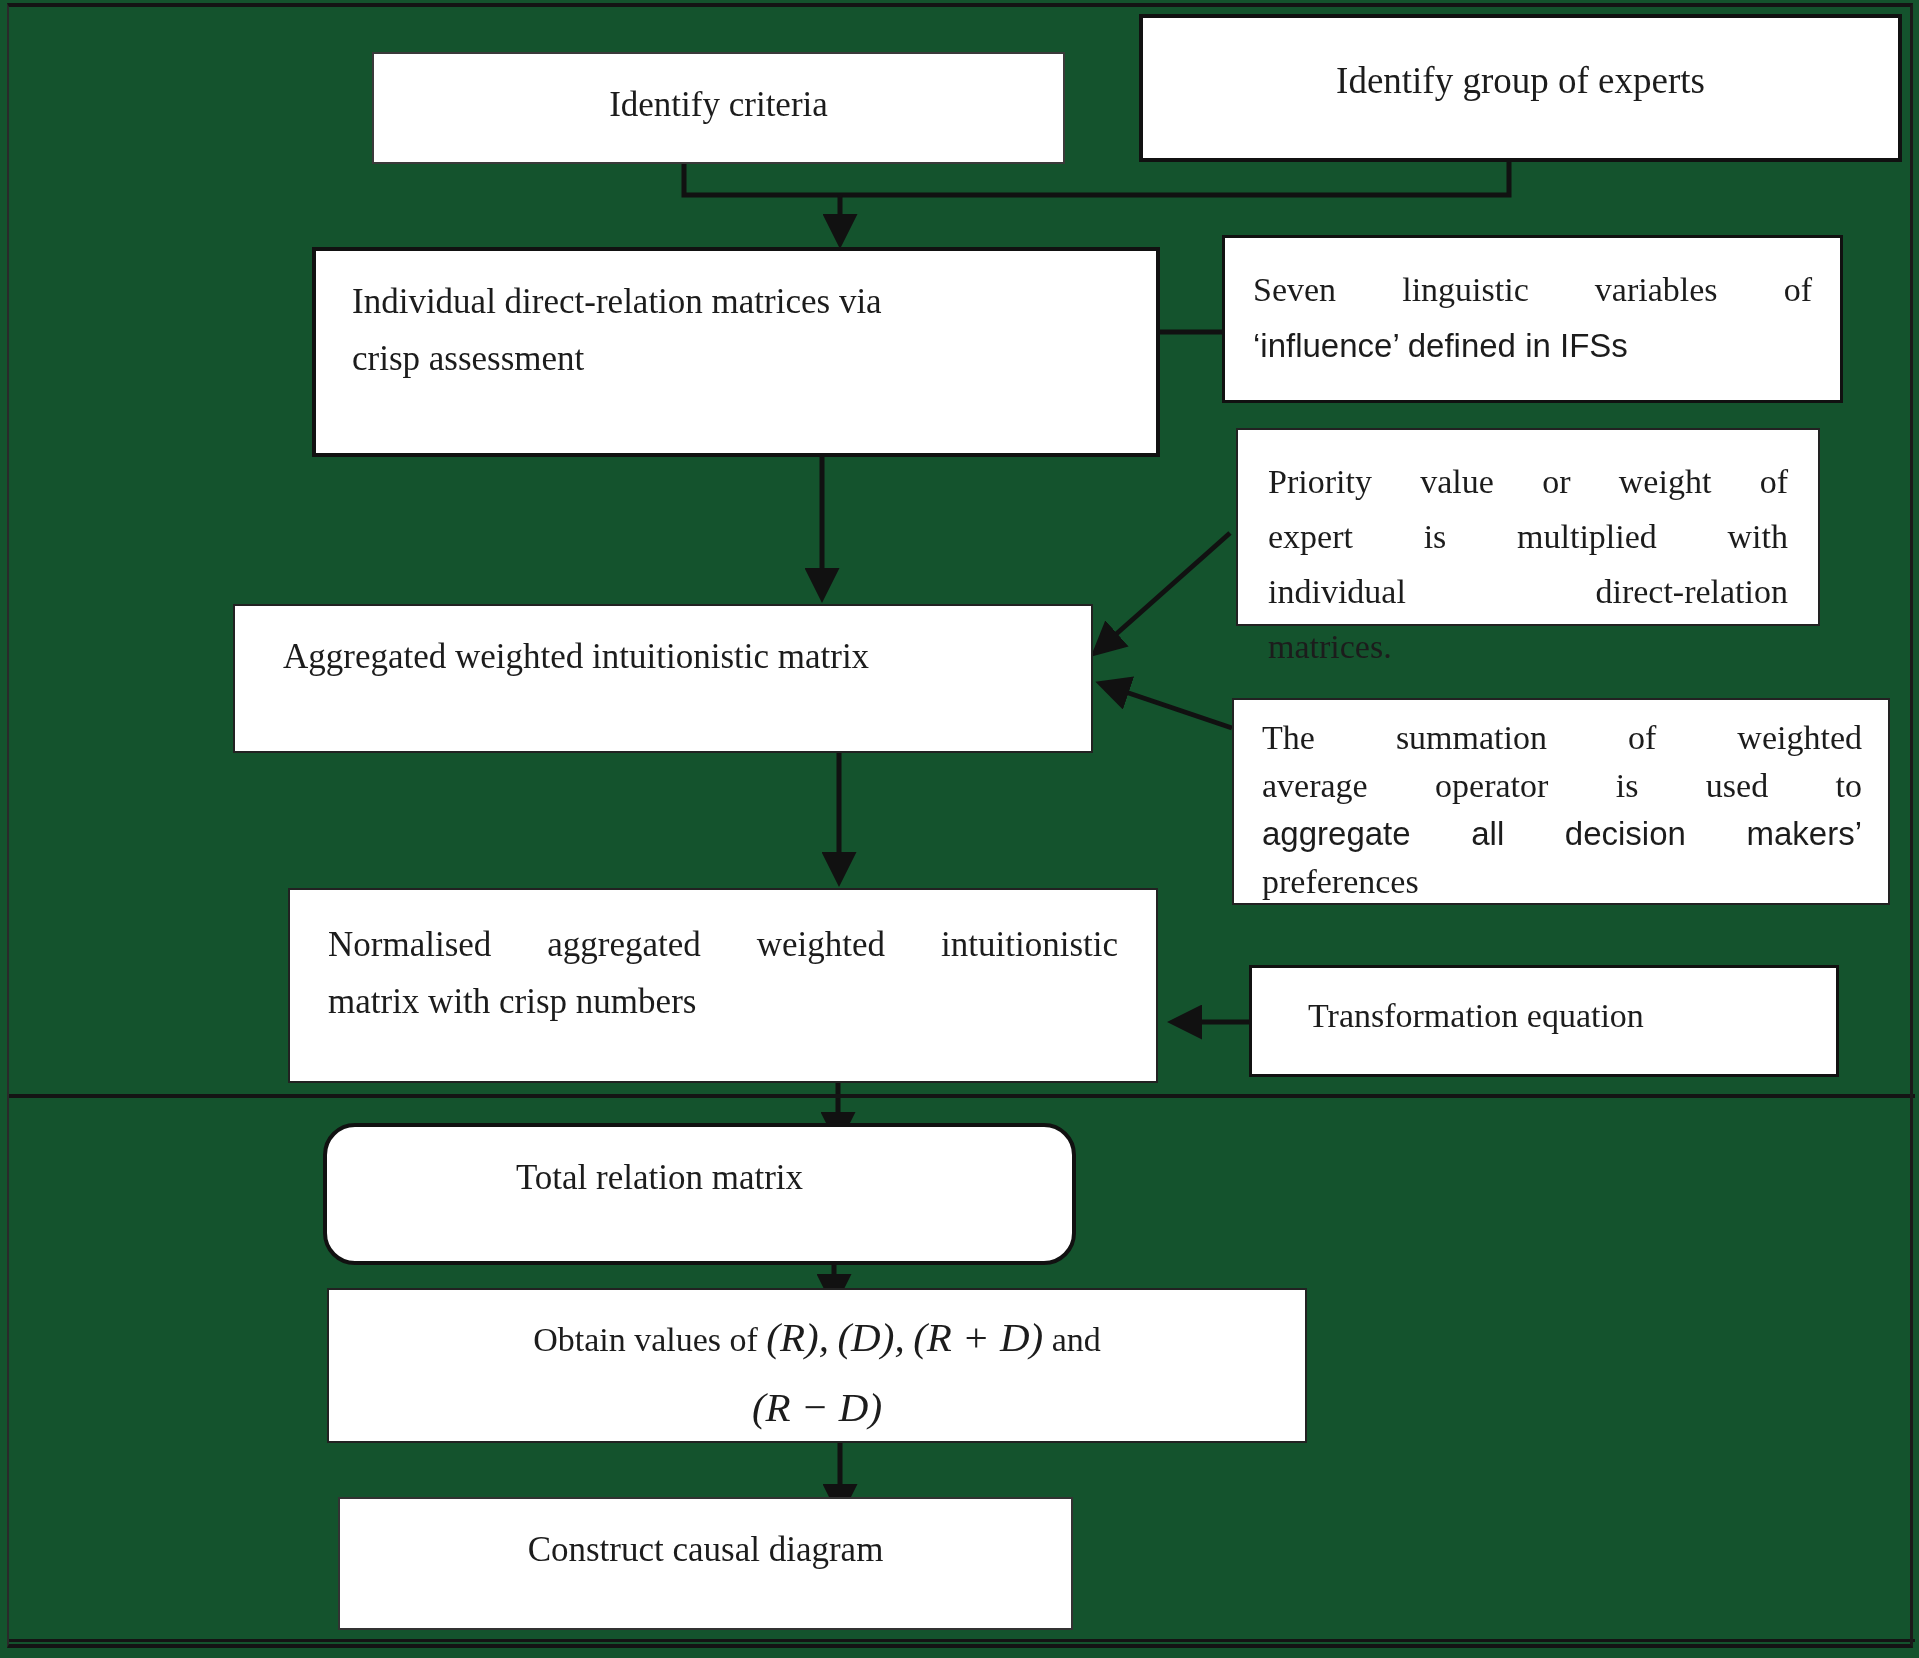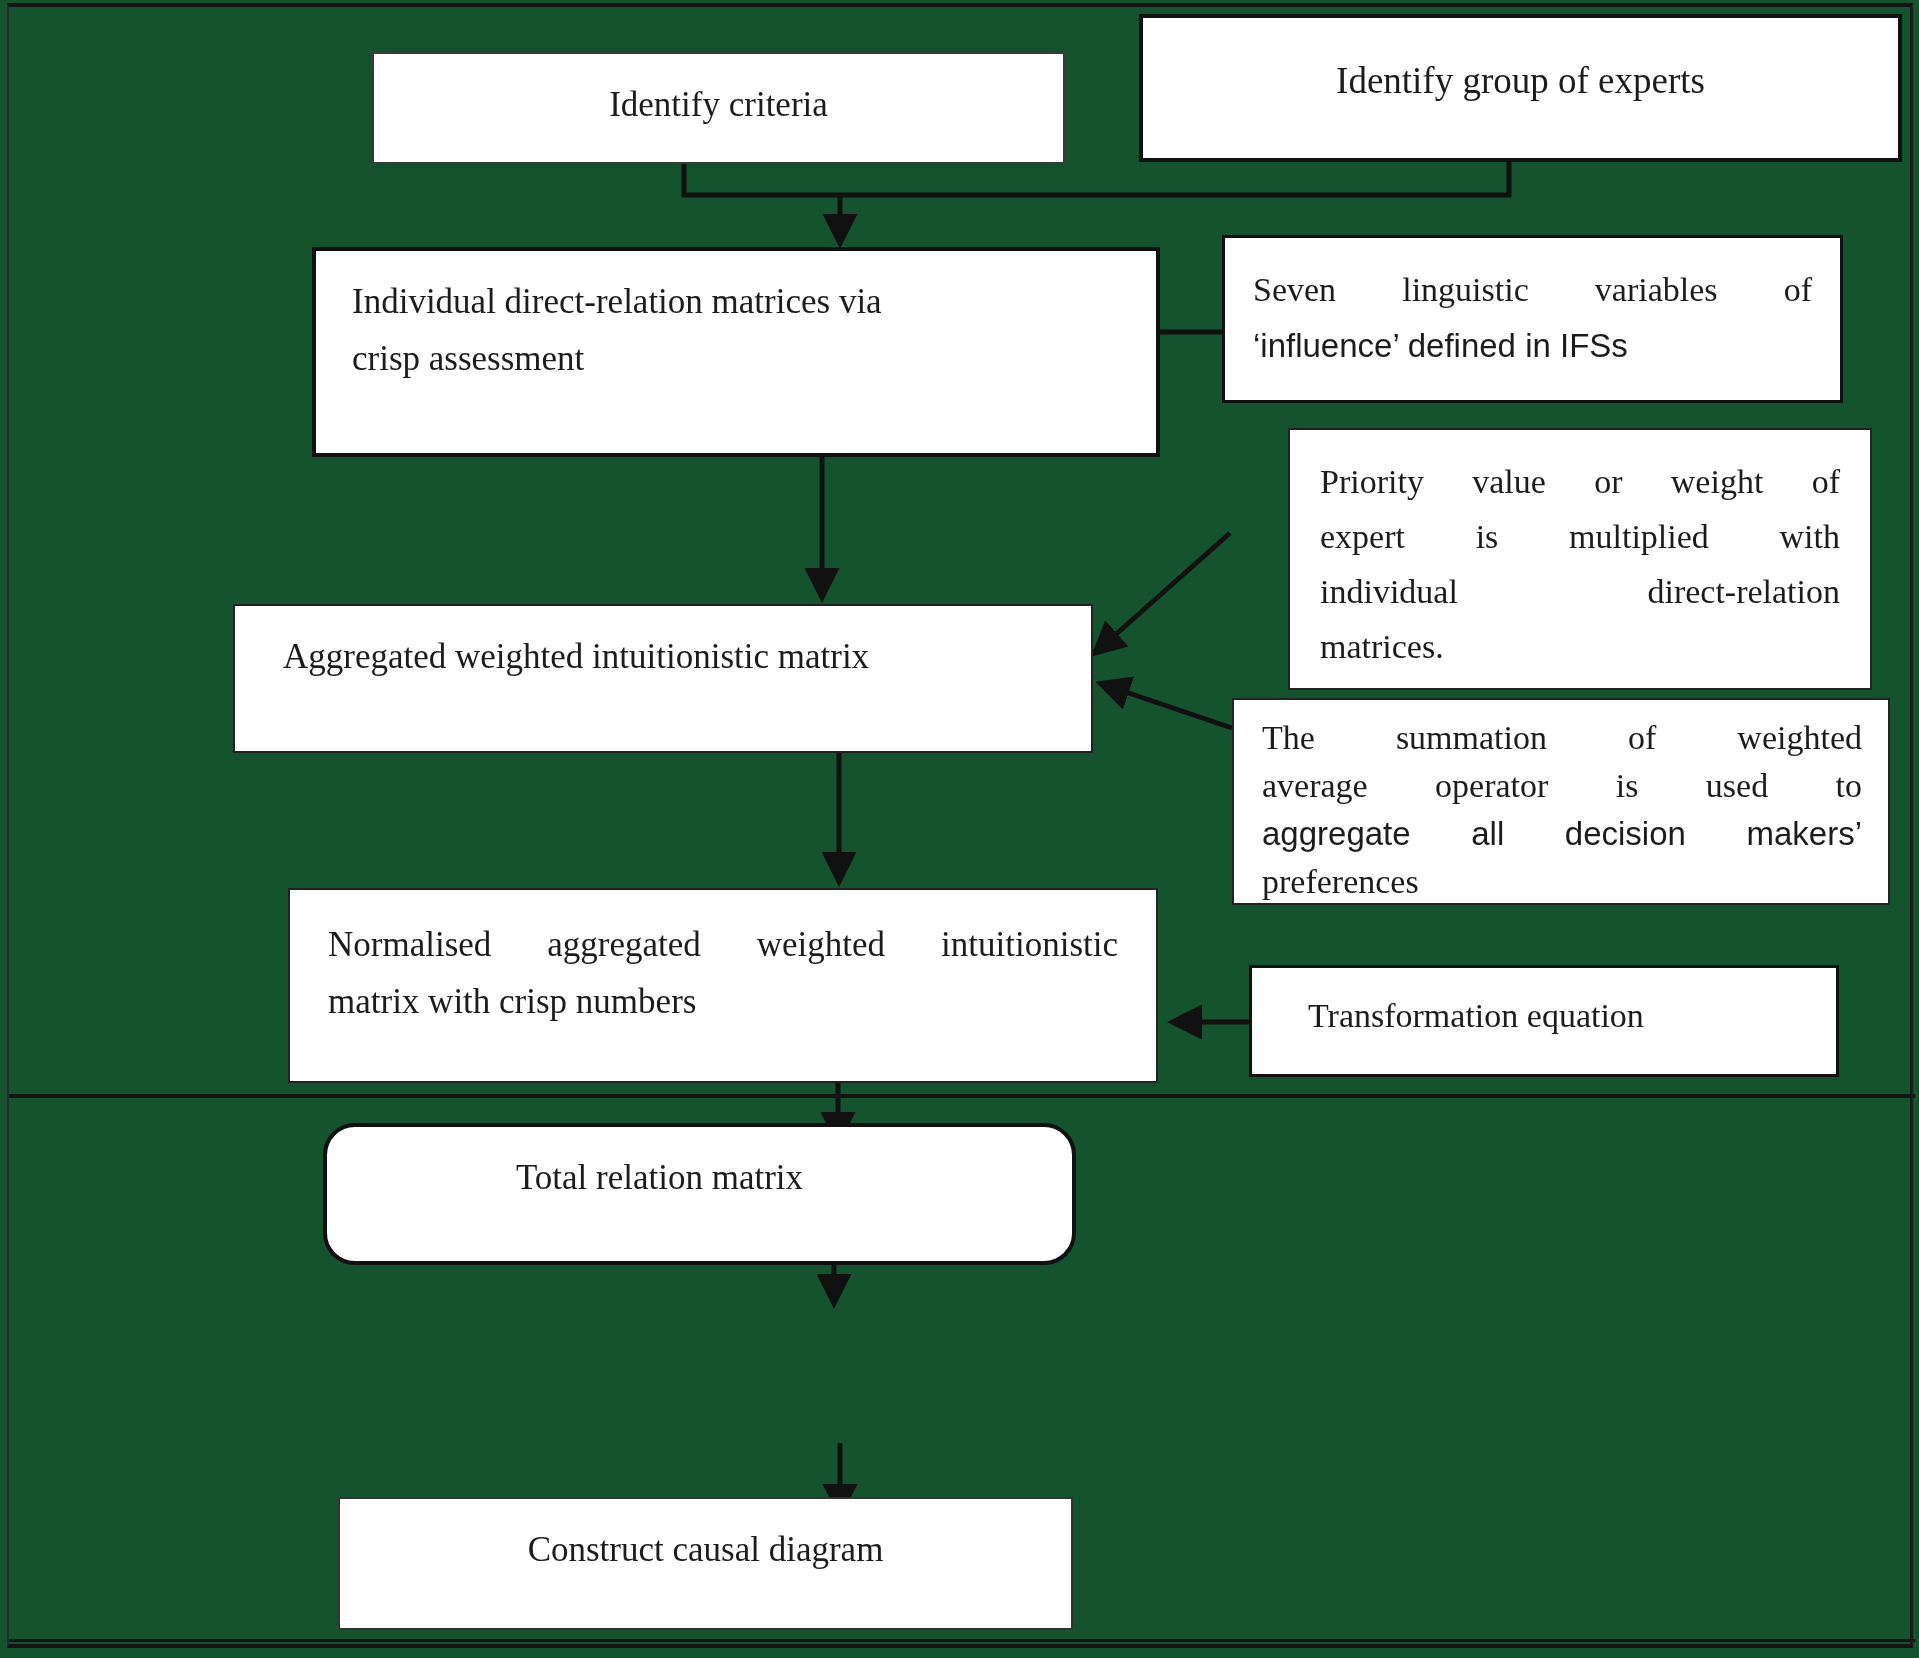--- a/index.html
+++ b/index.html
@@ -27,21 +27,21 @@
   .b-med{border:3px solid #111111;}
   .b-thin{border:2px solid #3a3a3a;}
   .center{text-align:center;}
   .jline{text-align:justify;text-align-last:justify;}
   .math{font-family:"Liberation Serif",serif;font-style:italic;font-size:41px;}
   
   #box-identify-criteria   {left:372px; top:52px;  width:693px; height:112px; padding-top:24px; font-size:35px;}
   #box-identify-experts    {left:1139px;top:14px;  width:763px; height:148px; padding-top:34px; font-size:37px;}
   #box-individual-matrices {left:312px; top:247px; width:848px; height:210px; padding:22px 34px 0 36px; font-size:35px; line-height:57px;}
   #box-seven-linguistic    {left:1222px;top:235px; width:621px; height:168px; padding:24px 28px 0 28px; line-height:56px;}
-  #box-priority-value      {left:1288px;top:428px; width:584px; height:262px; padding:24px 30px 0 30px; line-height:55px;}
+  #box-priority-value      {left:1236px;top:428px; width:584px; height:198px; padding:24px 30px 0 30px; line-height:55px;}
   #box-aggregated-matrix   {left:233px; top:604px; width:860px; height:149px; padding:24px 20px 0 48px; font-size:35px;}
   #box-summation           {left:1232px;top:698px; width:658px; height:207px; padding:14px 26px 0 28px; line-height:48px;}
   #box-normalised-matrix   {left:288px; top:888px; width:870px; height:195px; padding:26px 38px 0 38px; font-size:35px; line-height:57px;}
   #box-transformation      {left:1249px;top:965px; width:590px; height:112px; padding:22px 0 0 56px; font-size:34px;}
   #box-total-relation      {left:323px; top:1123px;width:753px; height:142px; padding:24px 80px 0 0; font-size:35px;border-radius:32px;}
   #box-obtain-values       {left:327px; top:1288px;width:980px; height:155px; padding-top:16px; font-size:34px;}
   #box-construct-causal    {left:338px; top:1497px;width:735px; height:133px; padding-top:24px; font-size:35px; border-color:#333;}
   #box-obtain-values .row2{margin-top:6px;}
 </style>
 </head>
@@ -115,19 +115,31 @@
   </div>
 
   <div id="box-transformation" class="box b-med serif">
     <span>Transformation equation</span>
   </div>
 
   <div id="box-total-relation" class="box b-heavy serif center">
     <span>Total relation matrix</span>
   </div>
 
+  <div id="box-obtain-values" class="box serif center">
+    <div class="row1">
+      <span>Obtain values of</span>
+      <span class="math">(R)</span><span class="math">,</span>
+      <span class="math">(D)</span><span class="math">,</span>
+      <span class="math">(R + D)</span>
+      <span>and</span>
+    </div>
+    <div class="row2">
+      <span class="math">(R − D)</span>
+    </div>
+  </div>
 
   <div id="box-construct-causal" class="box serif center">
     <span>Construct causal diagram</span>
   </div>
 
   <div id="frame"></div>
 </div>
 
 </body></html>

